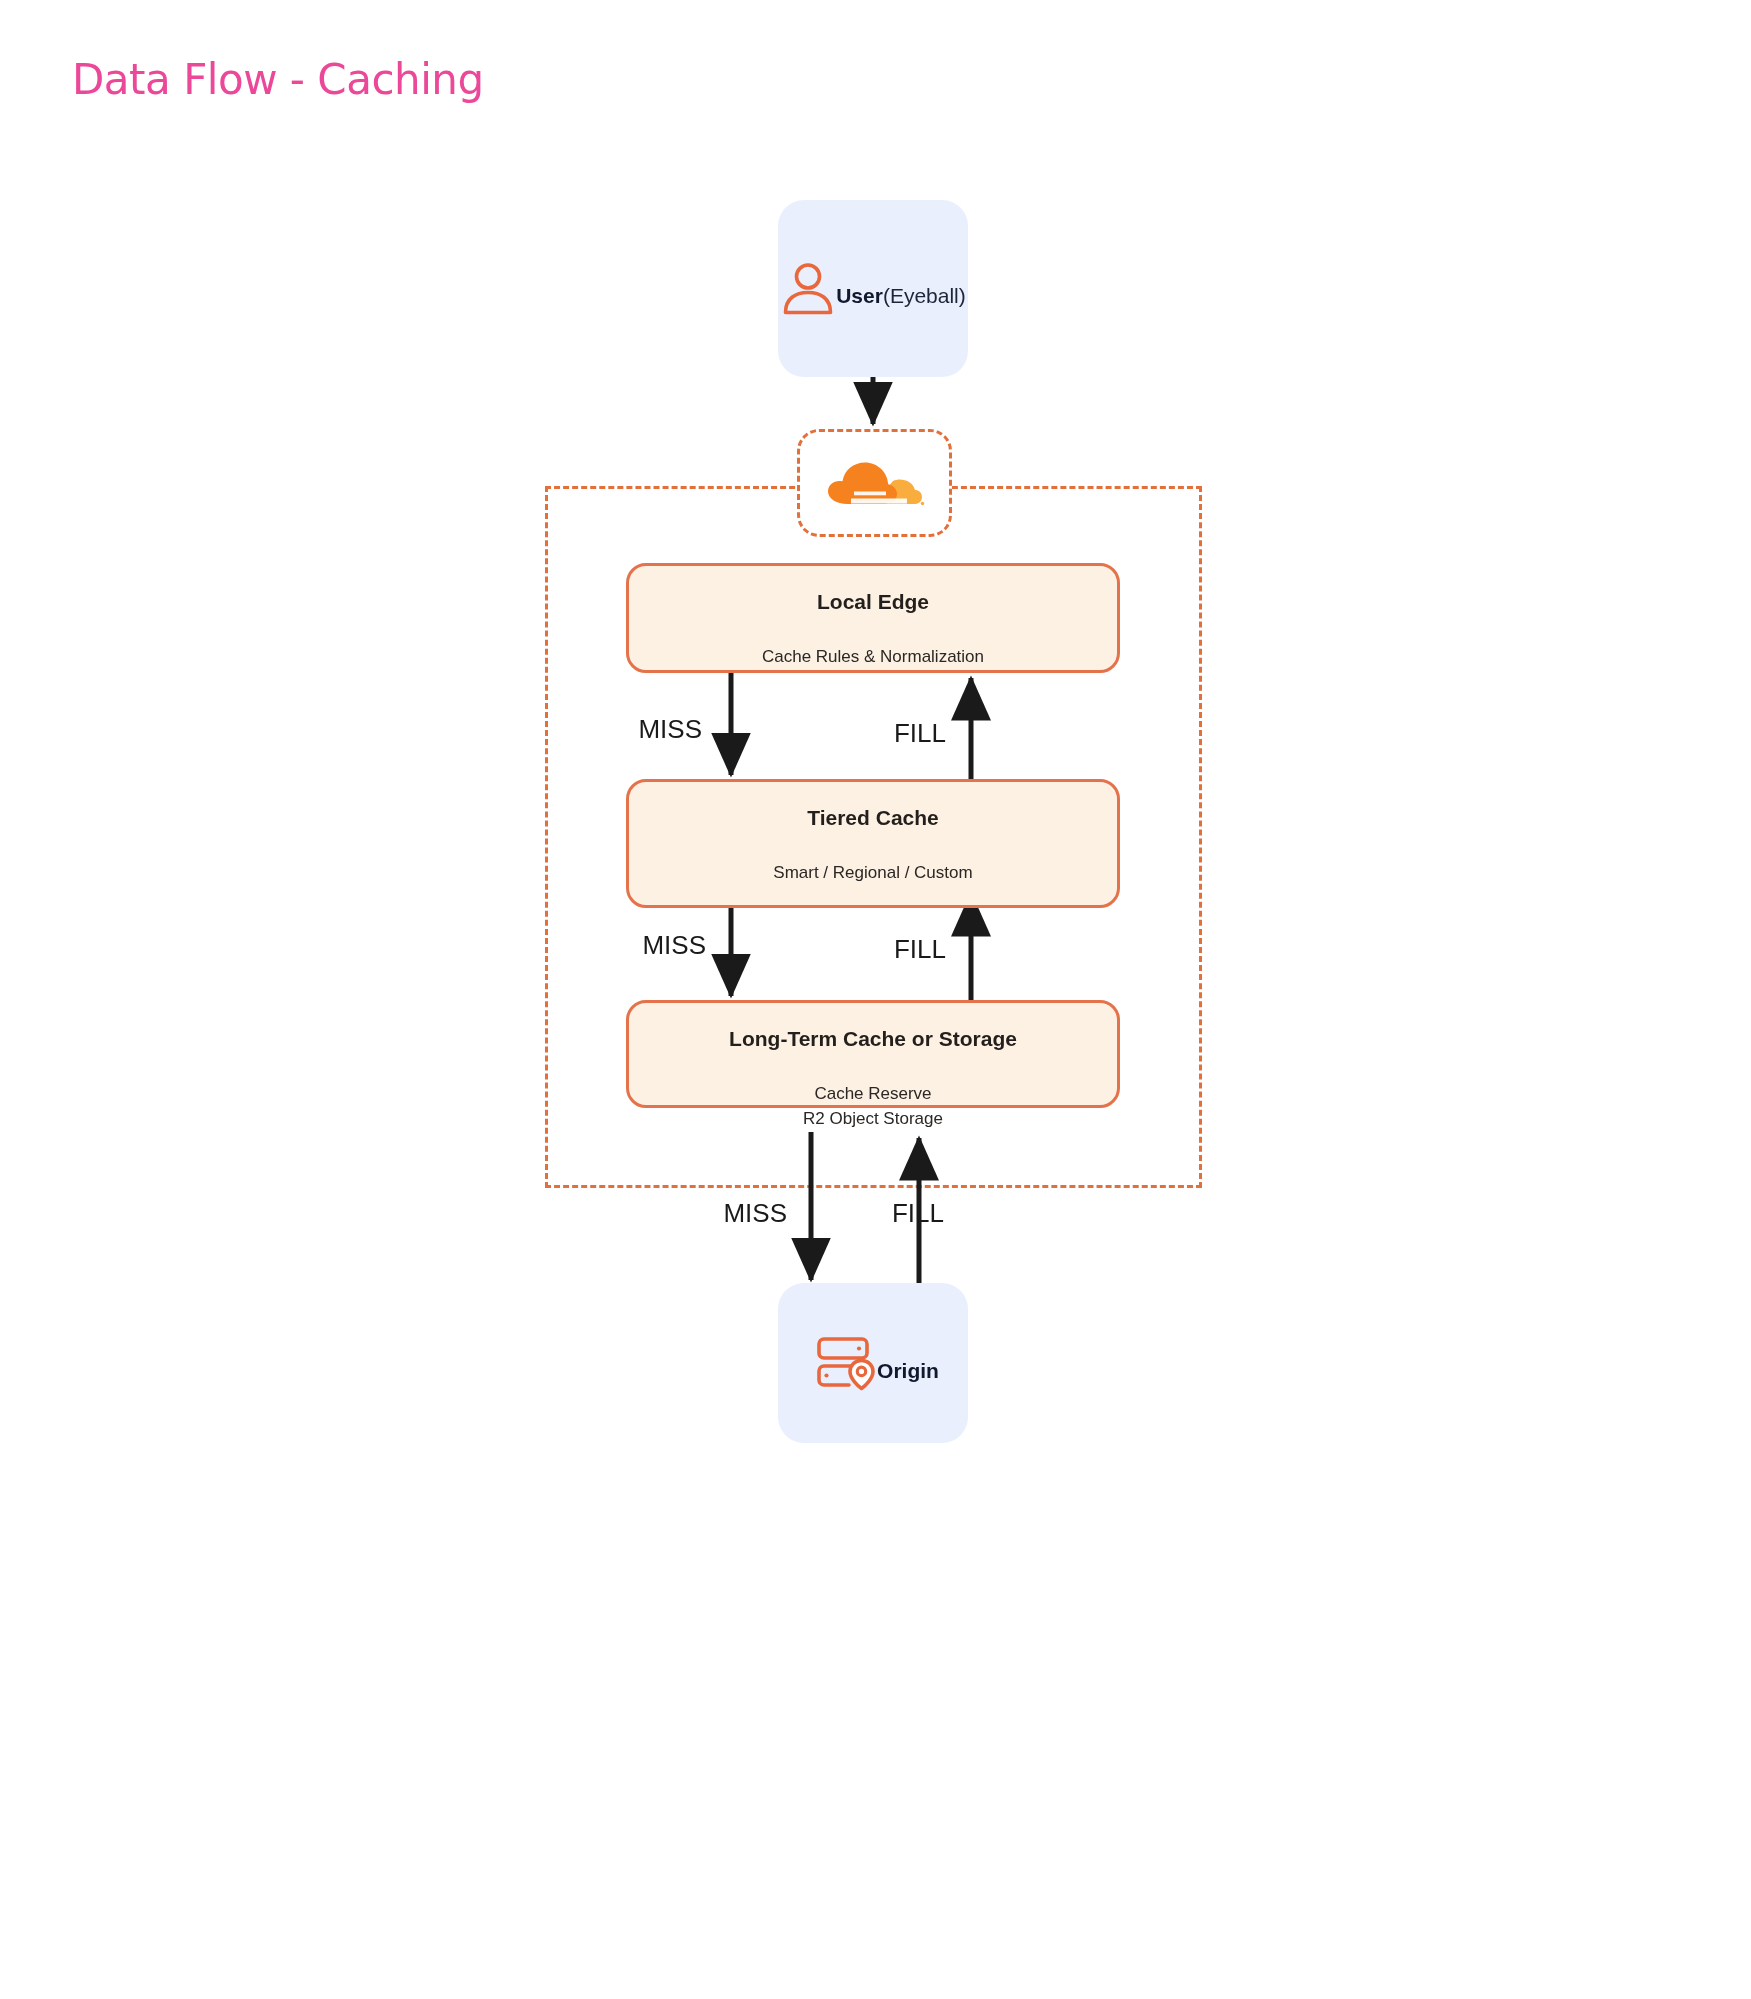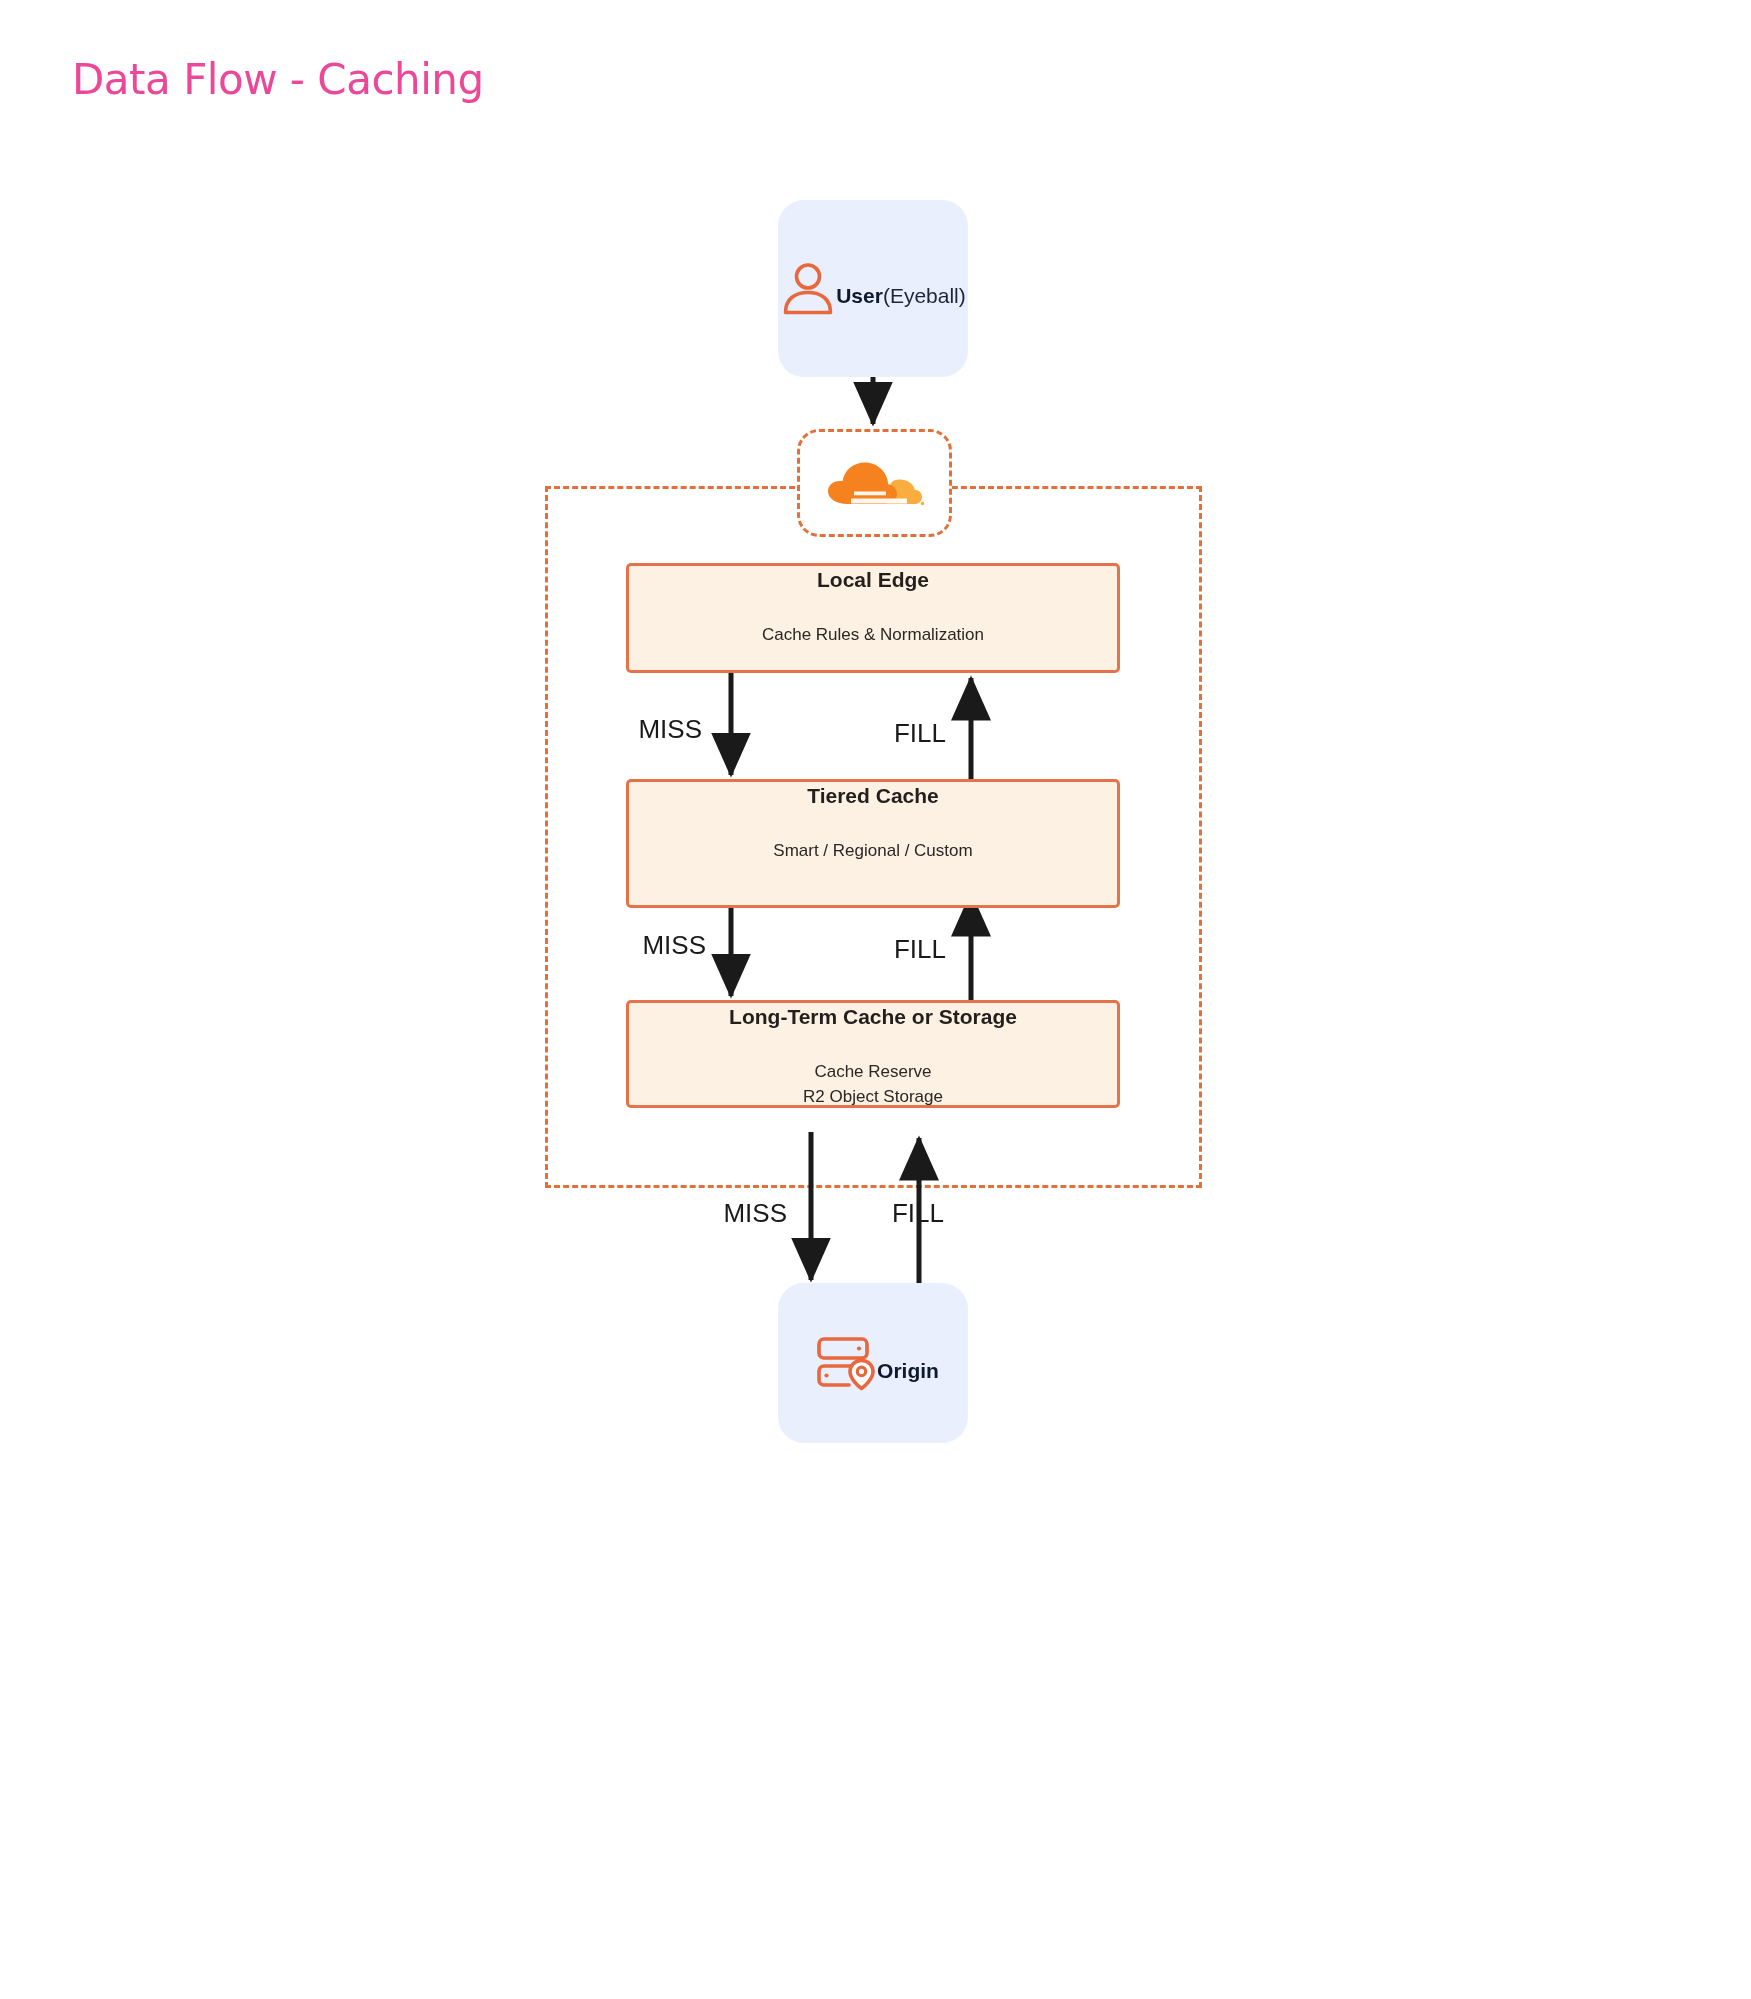--- a/index.html
+++ b/index.html
@@ -108,23 +108,24 @@
     justify-content: center;
   }
 
   
   .card {
     position: absolute;
     left: 626px;
     width: 494px;
     background: #FDF1E4;
     border: 3px solid #E4724B;
-    border-radius: 5px;
+    border-radius: 20px;
     box-sizing: border-box;
     text-align: center;
+    padding-top: 22px;
   }
   .card .card-title {
     font-size: 21px;
     font-weight: 700;
     color: #231f1c;
     line-height: 1.3;
   }
   .card .card-sub {
     font-size: 17px;
     font-weight: 400;

